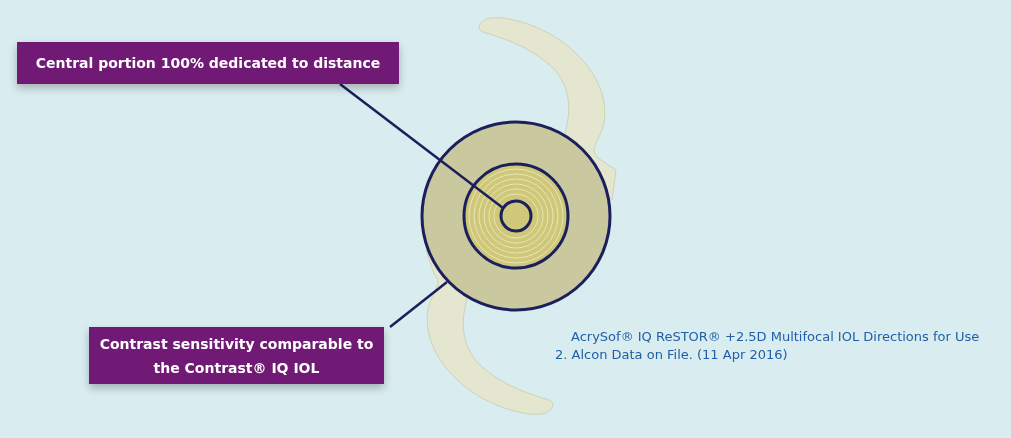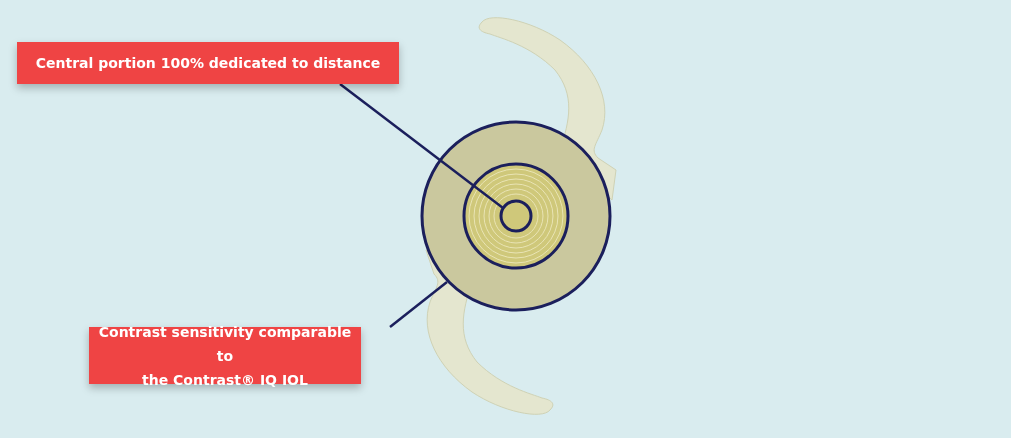--- a/index.html
+++ b/index.html
@@ -1,24 +1,24 @@
 <!DOCTYPE html>
 <html><head>
 <meta charset="utf-8">
 <style>
   html, body { margin:0; padding:0; }
   body { width:1011px; height:438px; background:#d9ecef; position:relative; overflow:hidden;
          font-family:"DejaVu Sans", sans-serif; }
   .stage { position:absolute; left:0; top:0; width:1011px; height:438px; }
   svg.art { position:absolute; left:0; top:0; }
-  .callout { position:absolute; background:#ef4444; color:#fff; font-weight:bold; font-size:14px;
+  .callout { position:absolute; background:#701a75; color:#fff; font-weight:bold; font-size:14px;
              text-align:center; box-shadow:0 4px 8px rgba(0,0,0,0.25); display:flex;
              flex-direction:column; align-items:center; justify-content:center; line-height:24px; }
   .c1 { left:17px; top:42px; width:382px; height:42px; }
-  .c2 { left:89px; top:327px; width:272px; height:57px; }
+  .c2 { left:89px; top:327px; width:295px; height:57px; }
   .refs { position:absolute; left:555px; top:328px; color:#1f5fa8; font-size:13px; line-height:18px; }
   .refs .l1 { padding-left:16px; }
 </style>
 </head>
 <body>
 
 <div class="stage">
   <svg class="art" width="1011" height="438" viewBox="0 0 1011 438">
 
     <path d="M482,22 C490,12 530,20 560,40 C595,65 612,100 602,130 C596,145 590,150 598,158 L616,170 L612,200 L560,150 C570,120 575,95 555,70 C530,45 500,38 490,34 C480,32 476,28 482,22 Z" fill="#e4e6cf" stroke="#cfd2b5" stroke-width="1"></path>
@@ -43,13 +43,17 @@
   </svg>
 
   <div class="callout c1">
     <span>Central portion 100% dedicated to distance</span>
   </div>
   <div class="callout c2">
     <span>Contrast sensitivity comparable to</span>
     <span>the Contrast® IQ IOL</span>
   </div>
 
+  <div class="refs">
+    <div class="l1">AcrySof® IQ ReSTOR® +2.5D Multifocal IOL Directions for Use</div>
+    <div>2. Alcon Data on File.  (11 Apr 2016)</div>
+  </div>
 </div>
 
 </body></html>

